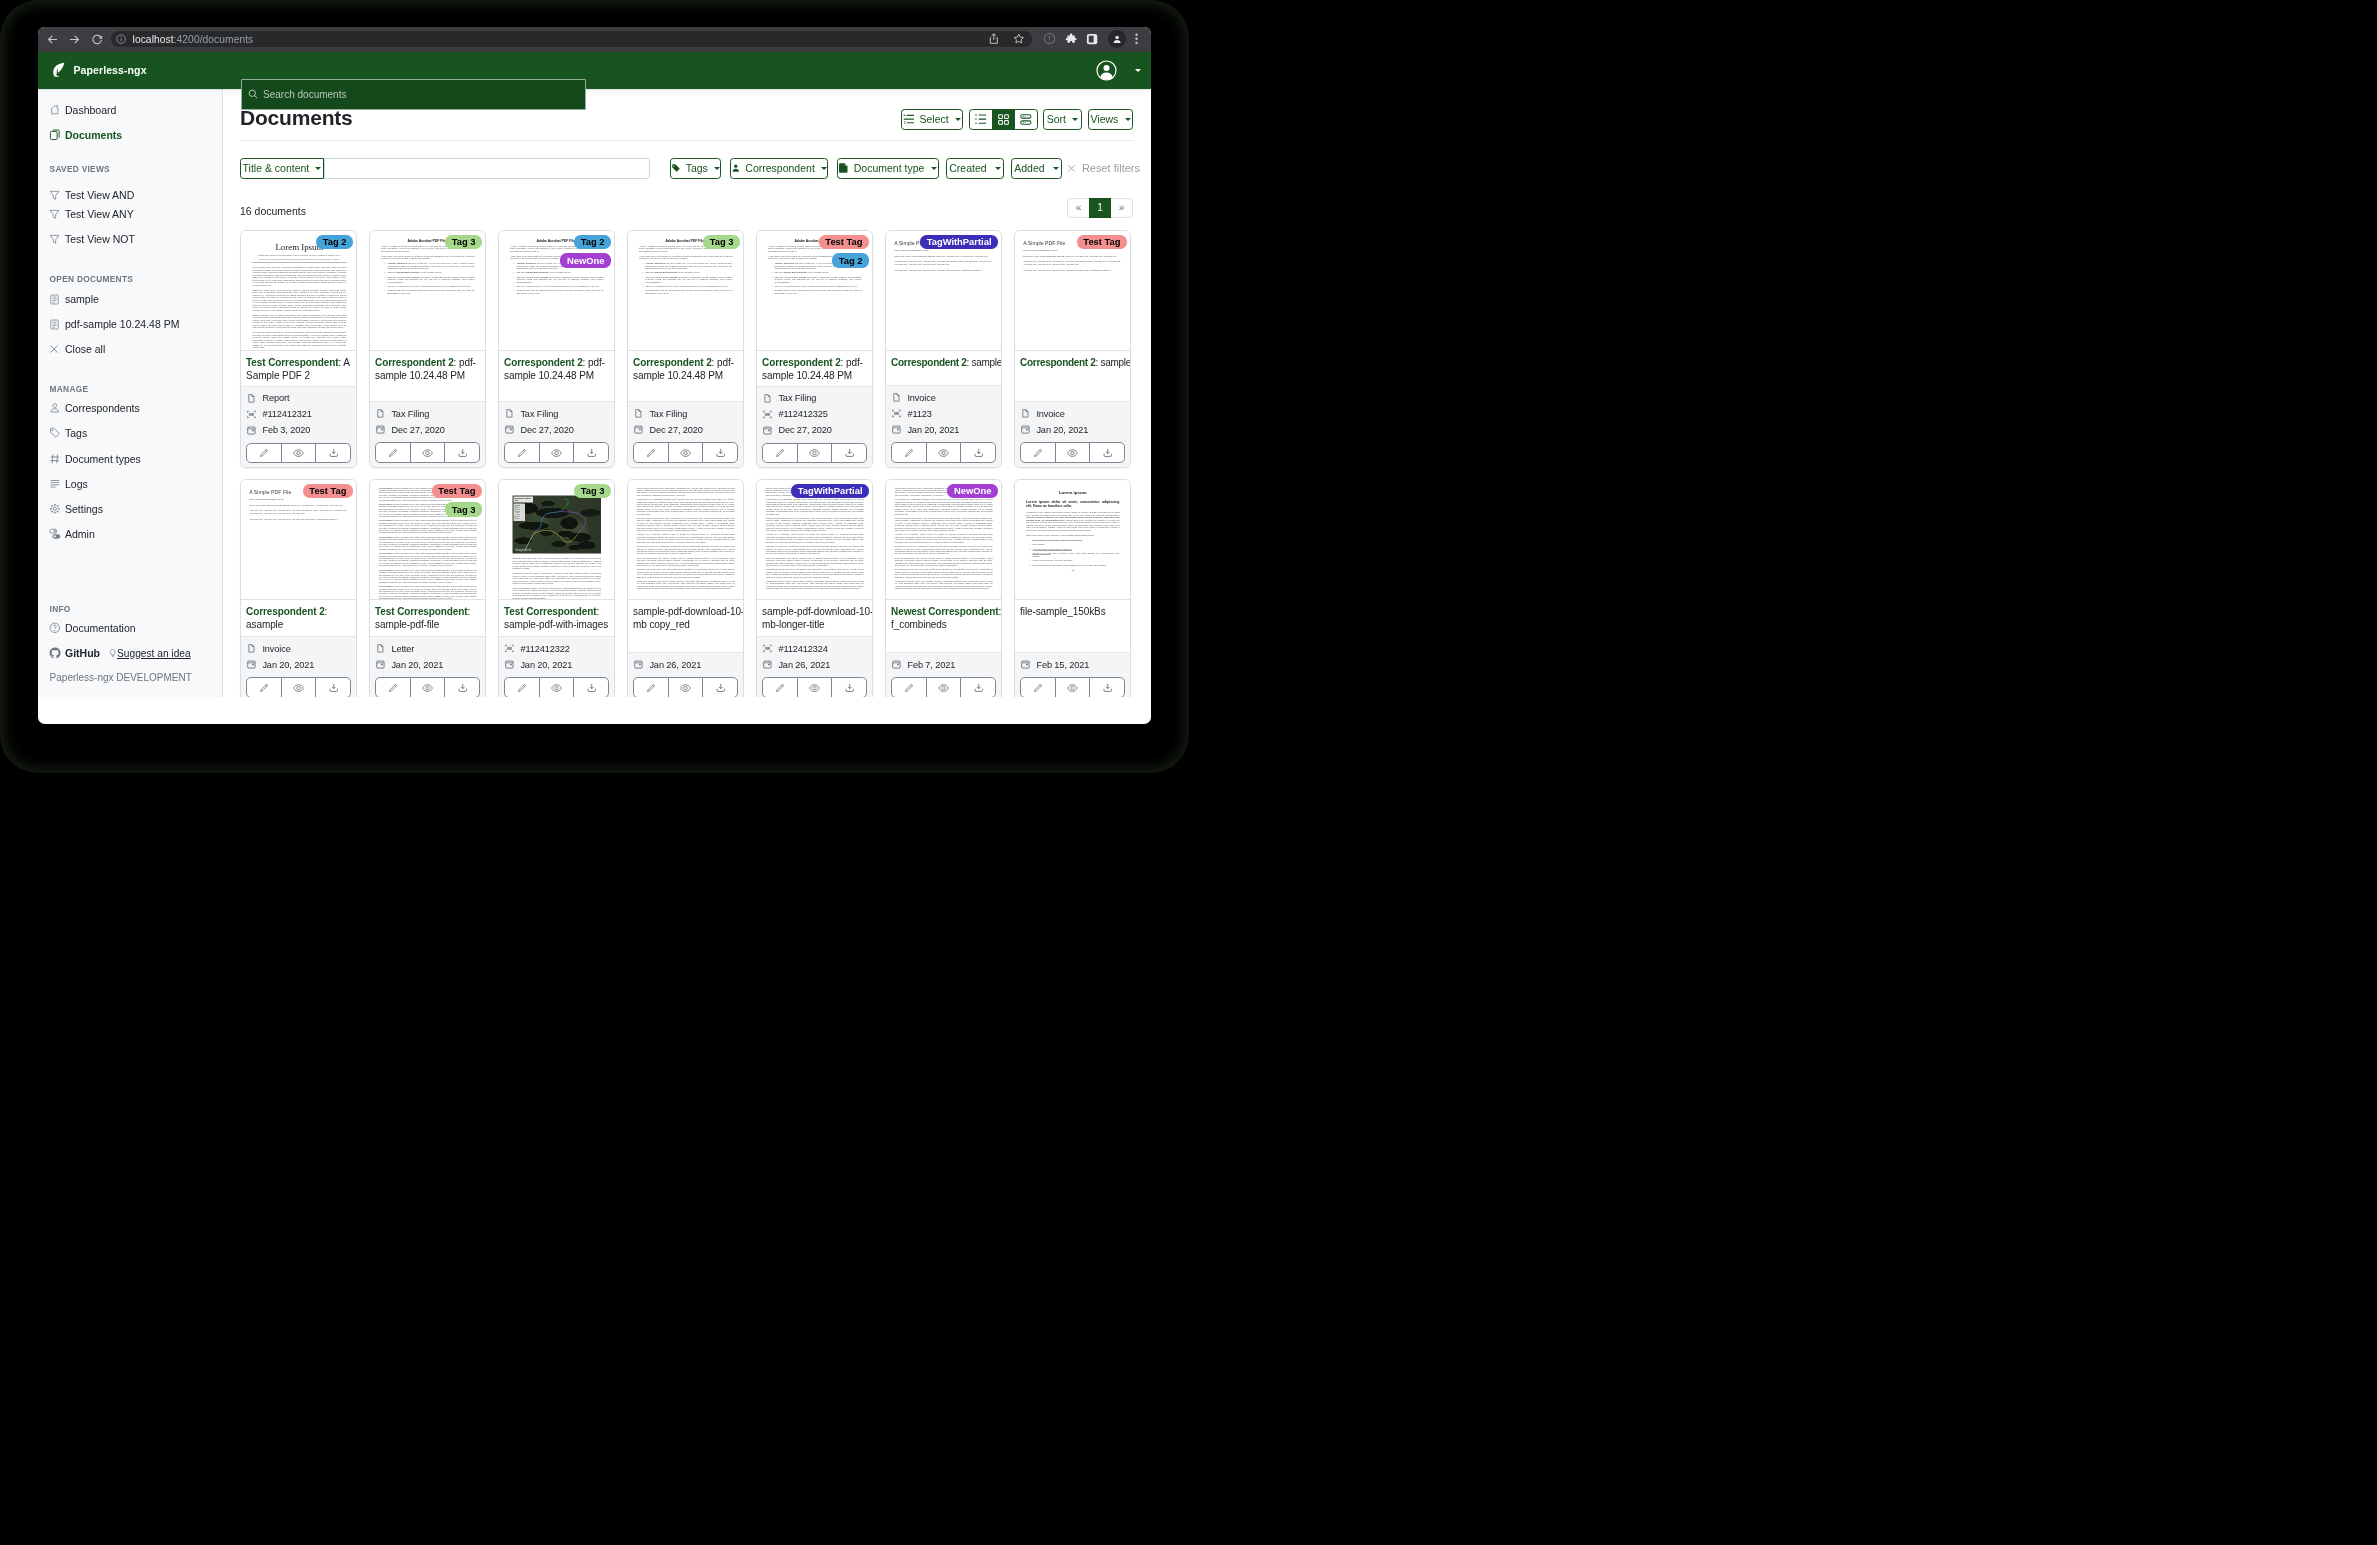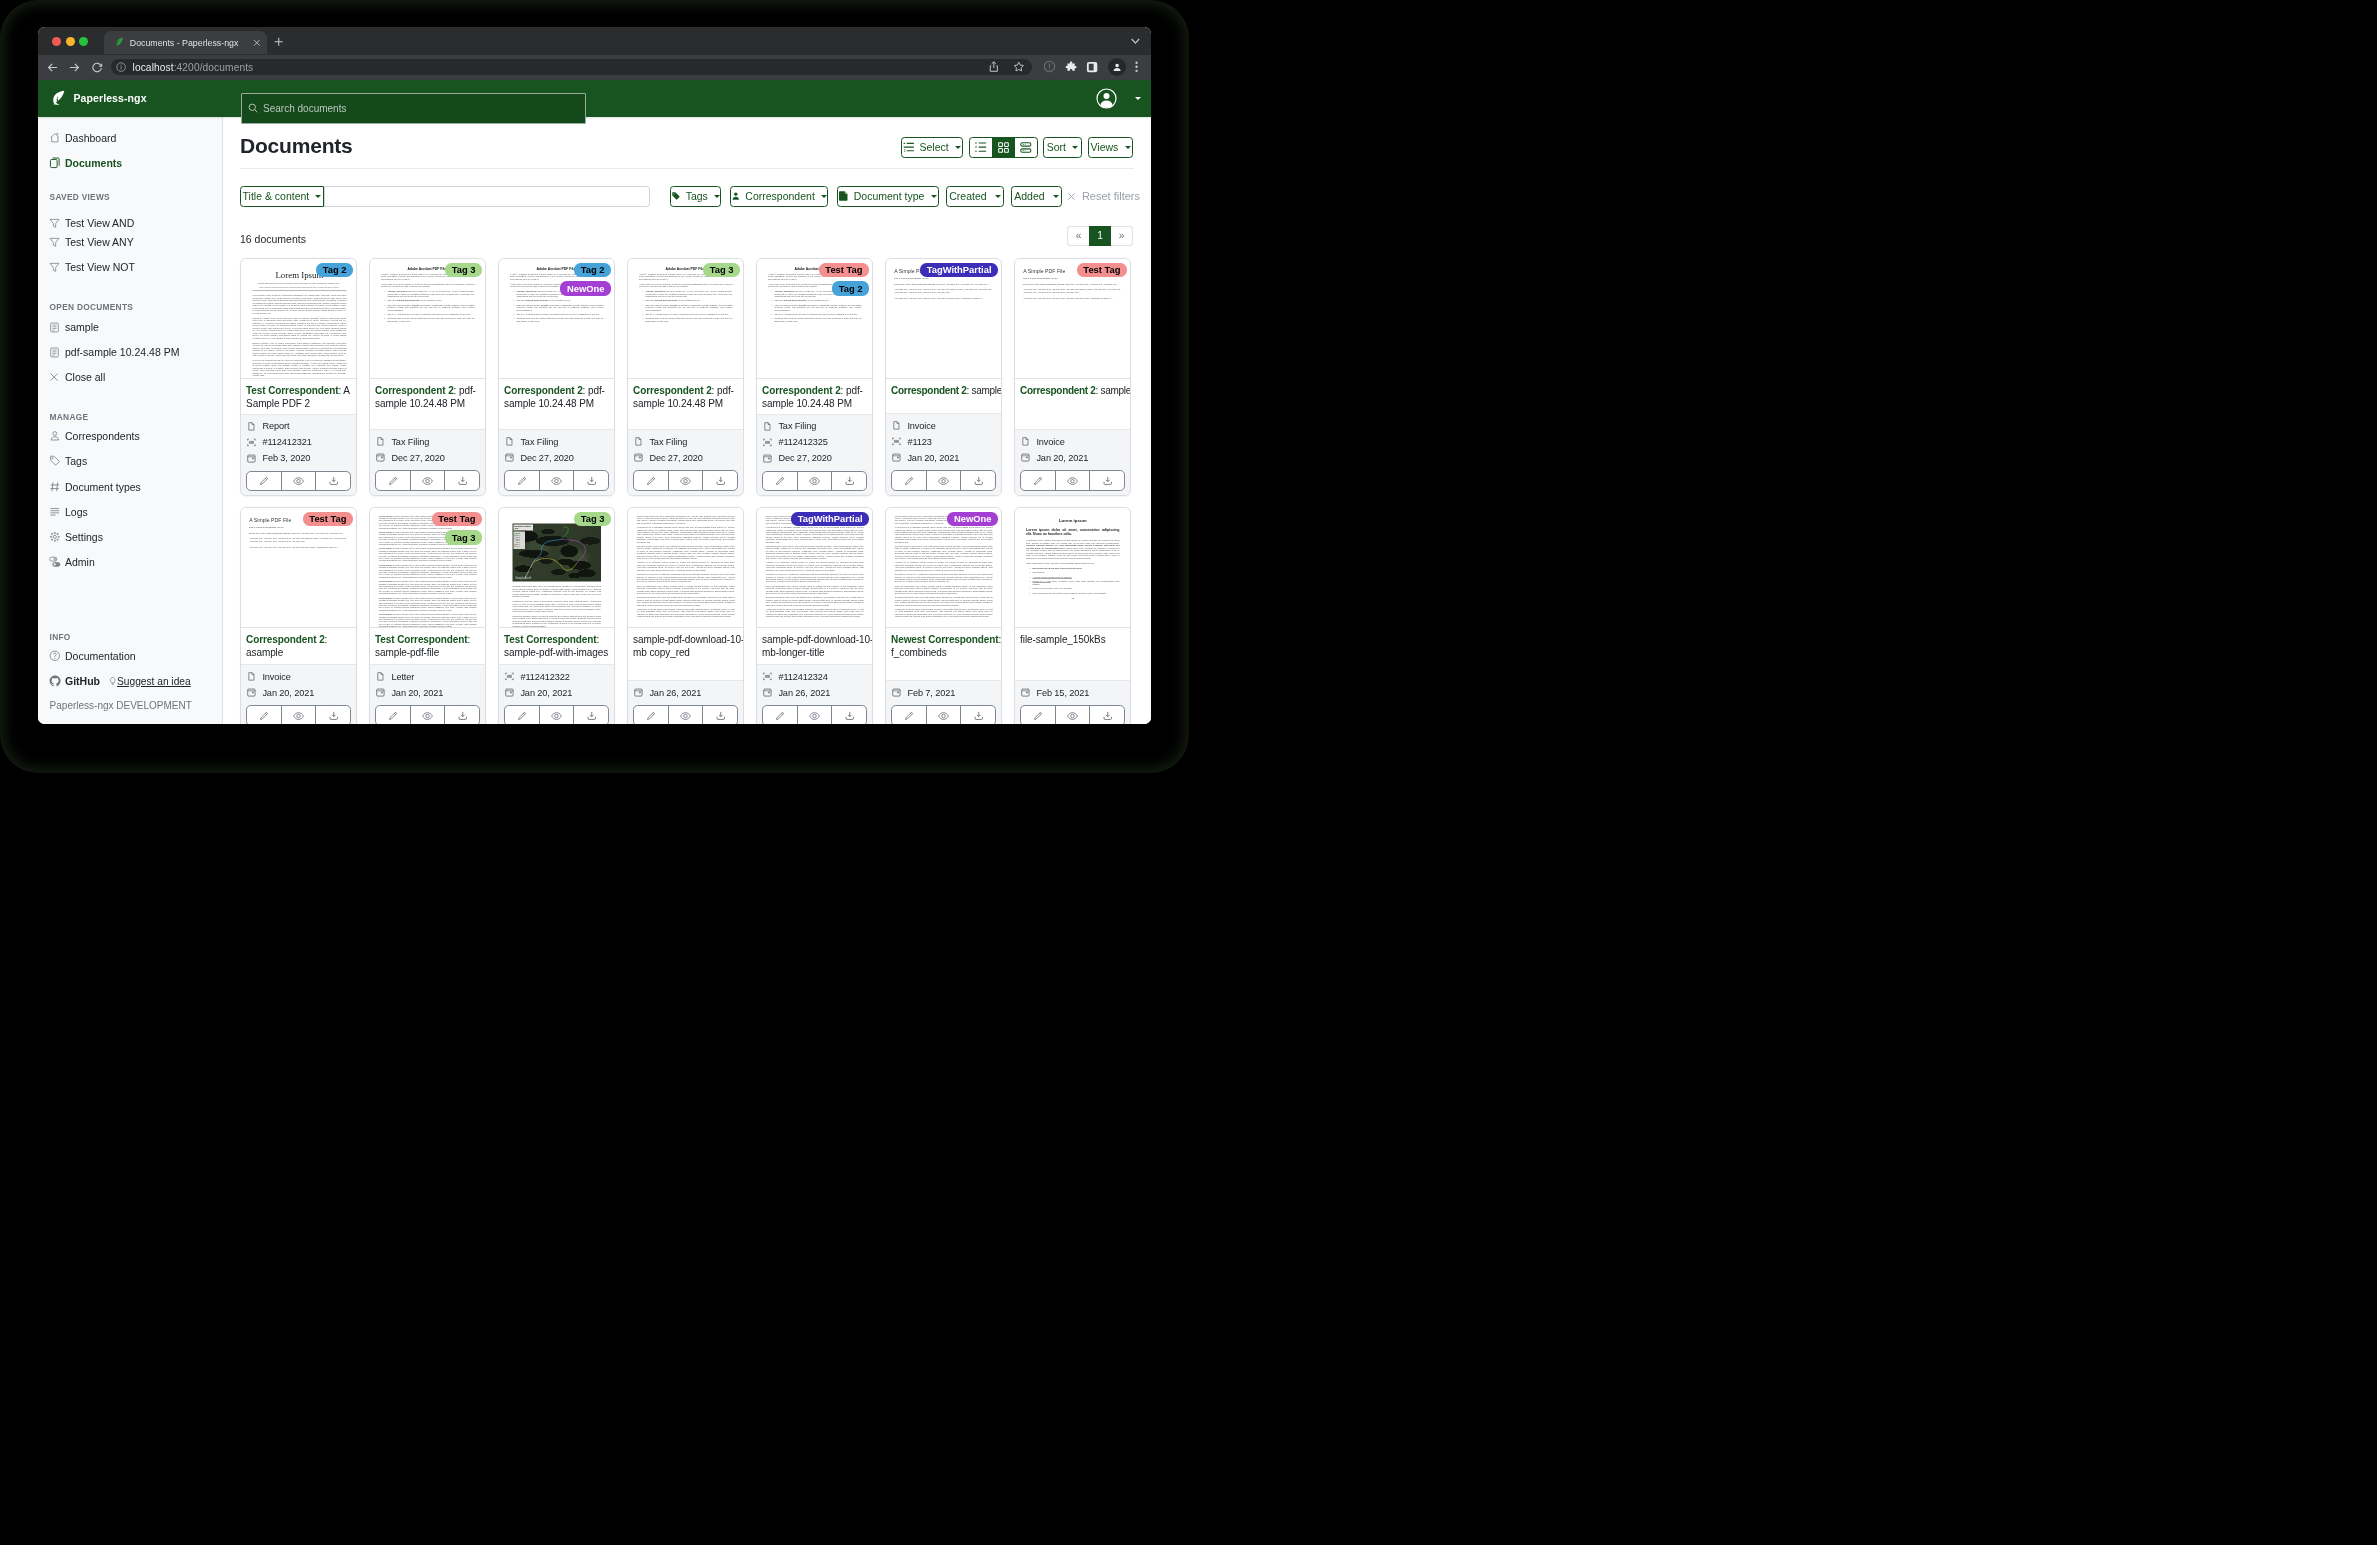--- a/index.html
+++ b/index.html
@@ -25,21 +25,21 @@
 .omni .info { margin-left:5.4px; display:flex; }
 .omni .url { margin-left:6.1px; letter-spacing:0.1px; }
 .omni .url span { color:#9aa0a6; }
 .omni .right { margin-left:auto; margin-right:6.8px; display:flex; gap:13.6px; }
 .tic { display:flex; align-items:center; }
 .after-omni { display:flex; align-items:center; gap:9.2px; margin-left:11px; }
 
 .navbar { height:37px; background:#17541f; display:flex; align-items:center; position:relative; z-index:5; box-shadow:0 1.4px 2.7px rgba(0,0,0,.25); }
 .brand { display:flex; align-items:center; margin-left:11px; color:#fff; font-size:10.5px; font-weight:700; letter-spacing:0.1px; }
 .brand svg { margin-right:6.1px; }
-.gsearch { position:absolute; left:203px; top:13px; width:345px; height:31px; background:#14491b; border:0.7px solid #97ad9a; border-radius:1px; display:flex; align-items:center; color:#b9c8bb; font-size:10px; }
+.gsearch { position:absolute; left:203px; top:27px; width:345px; height:31px; background:#14491b; border:0.7px solid #97ad9a; border-radius:1px; display:flex; align-items:center; color:#b9c8bb; font-size:10px; }
 .gsearch svg { margin:0 4.8px 0 6.1px; }
 .gavatar { position:absolute; left:1058px; top:8.2px; display:flex; align-items:center; color:#fff; }
 
 .app { display:flex; height:608px; background:#86efac; }
 .sidebar { width:185px; background:#f8f9fa; border-right:0.7px solid #dee2e6; position:relative; flex:none; }
 .si { position:absolute; left:0; width:100%; height:17px; display:flex; align-items:center; font-size:10.5px; color:#212529; }
 .si svg { position:absolute; left:11px; }
 .si .tx { margin-left:27px; }
 .si.act { color:#17541f; font-weight:700; }
 .slab { position:absolute; left:11.6px; font-size:8.3px; font-weight:700; color:#6c757d; letter-spacing:0.3px; }
@@ -129,41 +129,20 @@
 .t-150 { padding:20.4px 22px 0; }
 .t-150 h1 { font-size:8.8px; text-align:center; color:#17191b; margin:0 0 8.2px; }
 .t-150 .sub { font-size:7.1px; font-weight:700; text-align:justify; color:#232629; line-height:8.5px; margin-bottom:6.8px; }
 .t-150 li { margin-bottom:4.1px; }
 .t-150 .u { text-decoration:underline; }
 .t-150 .i { font-style:italic; }
 </style>
 </head>
 <body>
 <div class="win">
-  <div class="tabs">
-    <div class="dot r"></div>
-      <div class="dot y"></div>
-      <div class="dot g"></div>
-    <div class="tab">
-      <svg class="fav" width="11.6" height="11.6" viewBox="0 0 16 16">
-          <path d="M13.8 1.2 C9 1.8 5.3 3.9 4.6 8.2 C4.4 9.7 4.7 11.2 5.4 12.3 C8 11.2 12.3 9 13.8 1.2 Z" fill="#2f9b3c"></path>
-          <path d="M5 12.5 C5.5 9 7 5.5 10 3.5 C7 4.5 4.5 6.5 4.2 9.5 C4.1 10.6 4.4 11.7 5 12.5 Z" fill="#1d6327"></path>
-        </svg>
-      <span class="ttl">Documents - Paperless-ngx</span>
-      <svg class="cls" width="7.5" height="7.5" viewBox="0 0 12 12">
-          <path d="M1.5 1.5 L10.5 10.5 M10.5 1.5 L1.5 10.5" stroke="#c3c6c9" stroke-width="1.4"></path>
-        </svg>
-    </div>
-    <svg class="newtab" width="9.5" height="9.5" viewBox="0 0 14 14">
-        <path d="M7 1 V13 M1 7 H13" stroke="#c3c6c9" stroke-width="1.6"></path>
-      </svg>
-    <svg class="tsearch" width="8.8" height="6.1" viewBox="0 0 13 9">
-        <path d="M1 1.5 L6.5 7.5 L12 1.5" stroke="#c3c6c9" stroke-width="1.8" fill="none"></path>
-      </svg>
-  </div>
   <div class="tbar">
     <svg class="nav-ic" style="margin-left:7.5px" width="13" height="13" viewBox="0 0 20 20">
         <path d="M17 10 H4 M9.5 4.5 L4 10 L9.5 15.5" stroke="#c6c9cc" stroke-width="1.8" fill="none"></path>
       </svg>
     <svg class="nav-ic" width="13" height="13" viewBox="0 0 20 20">
         <path d="M3 10 H16 M10.5 4.5 L16 10 L10.5 15.5" stroke="#c6c9cc" stroke-width="1.8" fill="none"></path>
       </svg>
     <svg class="nav-ic" width="12.2" height="12.2" viewBox="0 0 20 20">
         <path d="M16.5 8 A7 7 0 1 0 17 11.5" stroke="#c6c9cc" stroke-width="1.8" fill="none"></path>
         <path d="M17.5 4.5 V8.5 H13.5" stroke="#c6c9cc" stroke-width="1.8" fill="none"></path>

